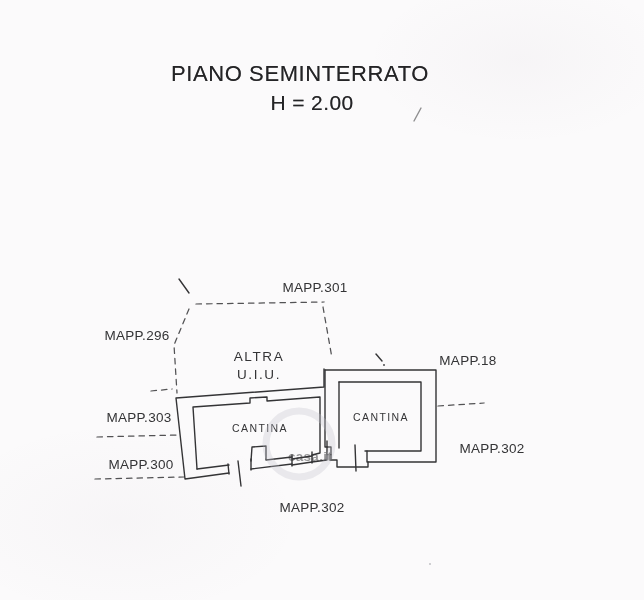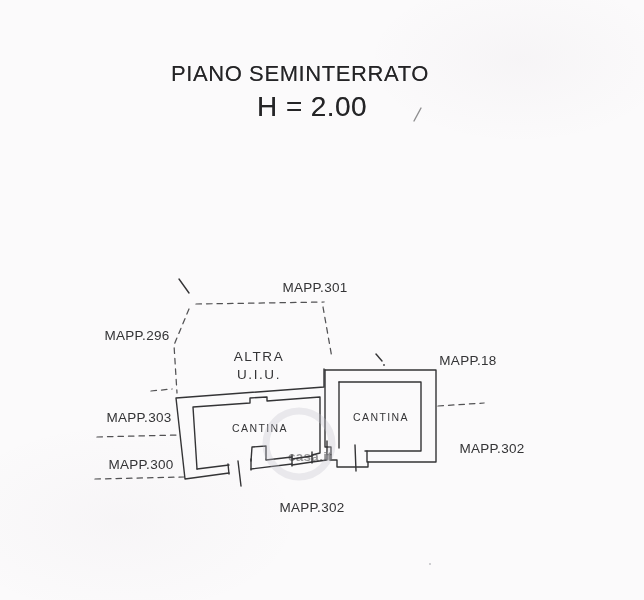--- a/index.html
+++ b/index.html
@@ -14,21 +14,21 @@
     font-family:"Liberation Sans", sans-serif;
     color:var(--ink,#323234);
   }
   .doc-title{
     position:absolute; top:61px; left:300px; transform:translateX(-50%);
     font-size:22px; letter-spacing:0.6px; white-space:nowrap;
     color:#242426; text-shadow:0 0 0.6px rgba(40,40,45,0.55);
   }
   .doc-subtitle{
     position:absolute; top:91px; left:312px; transform:translateX(-50%);
-    font-size:28px; letter-spacing:0.4px; white-space:nowrap;
+    font-size:21px; letter-spacing:0.4px; white-space:nowrap;
     color:#242426; text-shadow:0 0 0.6px rgba(40,40,45,0.55);
   }
   svg.plan{position:absolute;left:0;top:0;}
   svg.plan path, svg.plan line, svg.plan polyline{
     fill:none; stroke:var(--ink,#3a3a3c); stroke-width:1.4;
     stroke-linecap:round; stroke-linejoin:round;
   }
   svg.plan .dash{stroke-width:1.25; stroke-dasharray:5.5 5; opacity:0.85;}
   svg.plan text{
     fill:var(--ink,#323234); font-family:"Liberation Sans",sans-serif;

